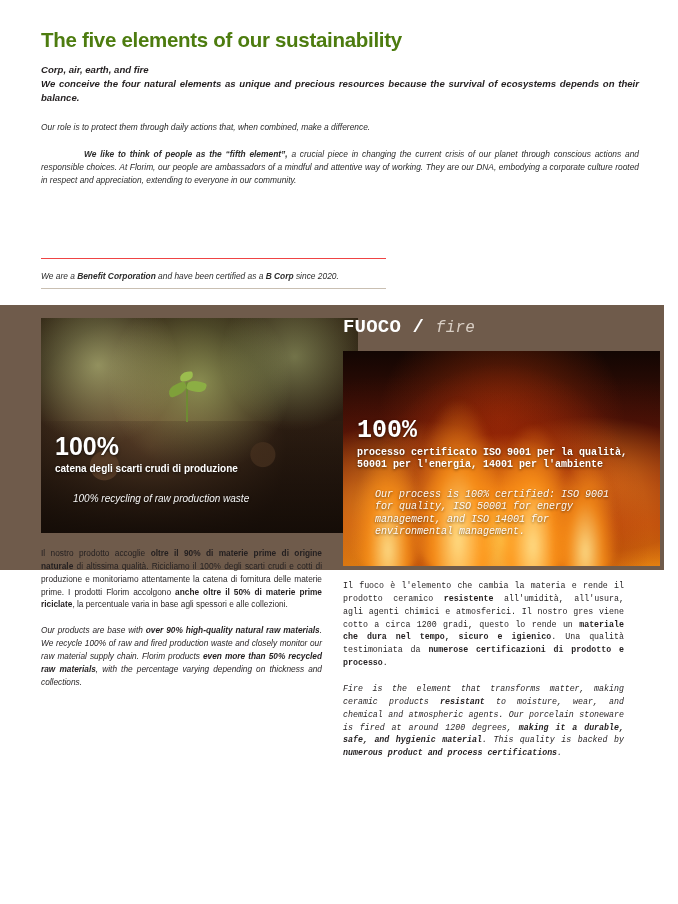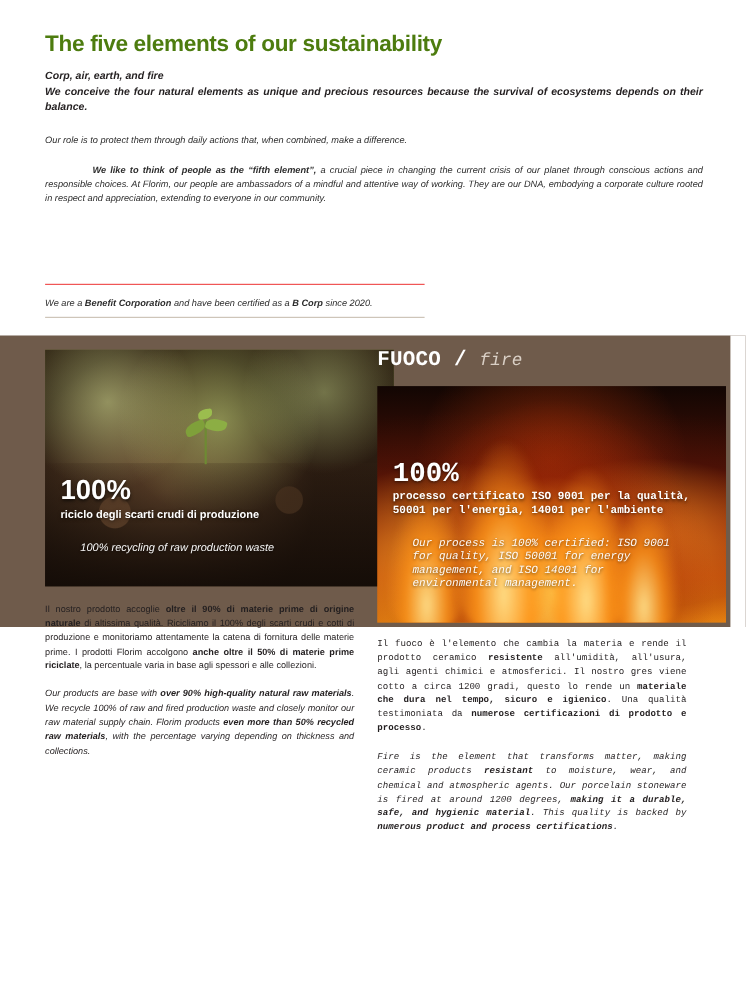--- a/index.html
+++ b/index.html
@@ -278,21 +278,21 @@
       <div class="soil"></div>
       <div class="hands"></div>
       <div class="seedling">
         <div class="stem"></div>
         <div class="leaf l"></div>
         <div class="leaf r"></div>
         <div class="leaf t"></div>
       </div>
       <div class="overlay">
         <div class="big">100%</div>
-        <div class="it">riciclo degli scarti crudi di produzione</div>
+        <div class="it">catena degli scarti crudi di produzione</div>
         <div class="en">100% recycling of raw production waste</div>
       </div>
     </div>
 
     <p class="body-it"><span>Il nostro prodotto accoglie </span><b>oltre il 90% di materie prime di origine naturale</b><span> di altissima qualità. Ricicliamo il 100% degli scarti crudi e cotti di produzione e monitoriamo attentamente la catena di fornitura delle materie prime. I prodotti Florim accolgono </span><b>anche oltre il 50% di materie prime riciclate</b><span>, la percentuale varia in base agli spessori e alle collezioni.</span></p>
     <p class="body-en"><span>Our products are base with </span><b>over 90% high-quality natural raw materials</b><span>. We recycle 100% of raw and fired production waste and closely monitor our raw material supply chain. Florim products </span><b>even more than 50% recycled raw materials</b><span>, with the percentage varying depending on thickness and collections.</span></p>
   </div>
 
   <div class="col col-right">
     <div class="col-head"><span>FUOCO</span><span class="slash"> / </span><span class="sub">fire</span></div>

